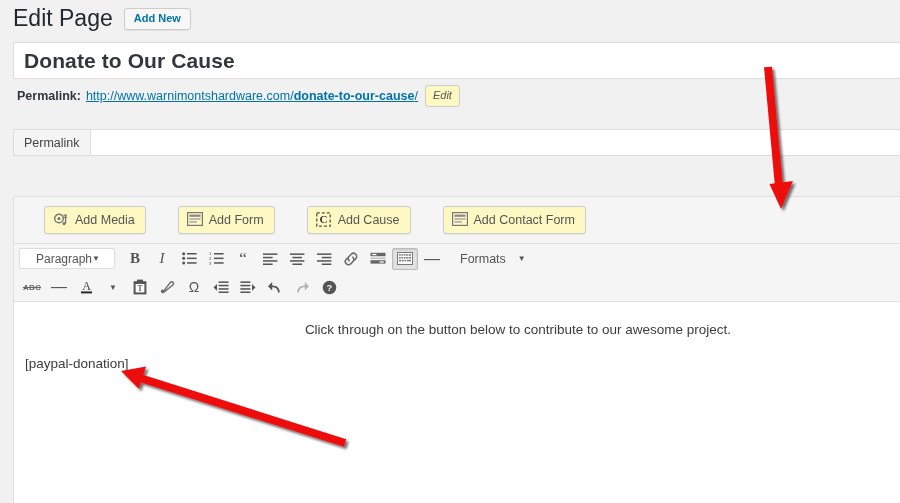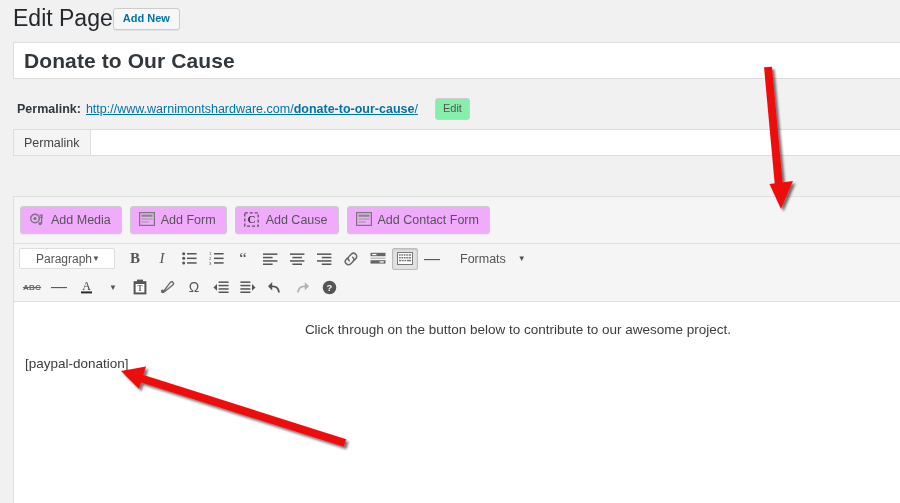--- a/index.html
+++ b/index.html
@@ -23,20 +23,21 @@
     width: 13px; height: 503px;
     background: #f1f1f1;
   }
 
   
   .page-head {
     position: absolute;
     left: 13px; top: 2px;
     display: flex;
     align-items: center;
+    gap: 11px;
     height: 34px;
   }
   .page-title {
     font-size: 23px;
     font-weight: 400;
     color: #23282d;
     line-height: 1.2;
     white-space: nowrap;
   }
   .add-new-btn {
@@ -68,43 +69,44 @@
   .title-field .val {
     font-size: 21px;
     font-weight: 700;
     color: #32373c;
     letter-spacing: .1px;
   }
 
   
   .permalink-row {
     position: absolute;
-    left: 17px; top: 98px;
+    left: 17px; top: 85px;
     height: 22px;
     display: flex;
     align-items: center;
     gap: 5px;
     font-size: 12.5px;
     color: #444;
   }
   .permalink-label { font-weight: bold; color: #32373c; }
   .permalink-link {
     color: #0073aa;
     text-decoration: underline;
   }
   .permalink-link .slug { font-weight: bold; }
   .permalink-edit {
-    margin-left: 12px;
+    margin-left: 2px;
     font-size: 11px;
     color: #555;
-    background: #86efac;
+    background: #fef9c3;
     border: 1px solid #ccc;
     border-radius: 3px;
     padding: 2px 7px 3px 7px;
     line-height: 1.3;
+    font-style: italic;
   }
 
   
   .subtitle-row {
     position: absolute;
     left: 13px; top: 129px;
     height: 27px;
     width: 1010px;
     display: flex;
     align-items: stretch;
@@ -146,29 +148,30 @@
     align-items: center;
     padding-left: 6px;
     gap: 8px;
     position: relative;
     background: #f5f5f5;
   }
   .media-btn {
     display: inline-flex;
     align-items: flex-start;
     gap: 6px;
-    background: #f0abfc;
+    background: #fef9c3;
     border: 1px solid #ccc;
     border-radius: 3px;
     padding: 5px 10px 5px 8px;
     font-size: 12.5px;
     color: #555;
     line-height: 1.3;
     white-space: nowrap;
     box-shadow: 0 1px 0 rgba(0,0,0,.05);
+    margin-left: 24px;
   }
   .micon { display: inline-flex; width: 16px; height: 16px; }
   .micon svg { display: block; }
 
   
   .tb {
     background: #f5f5f5;
     border-top: 1px solid #e0e0e0;
     display: flex;
     align-items: center;

